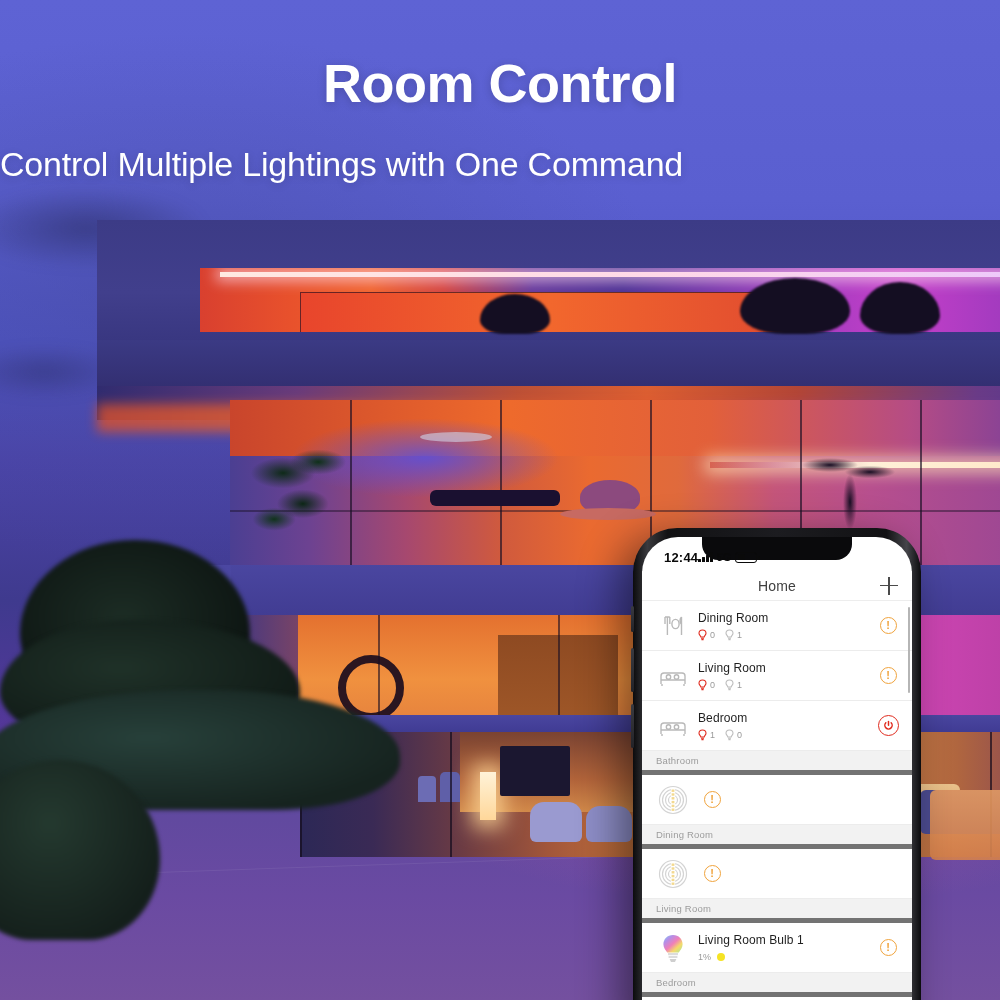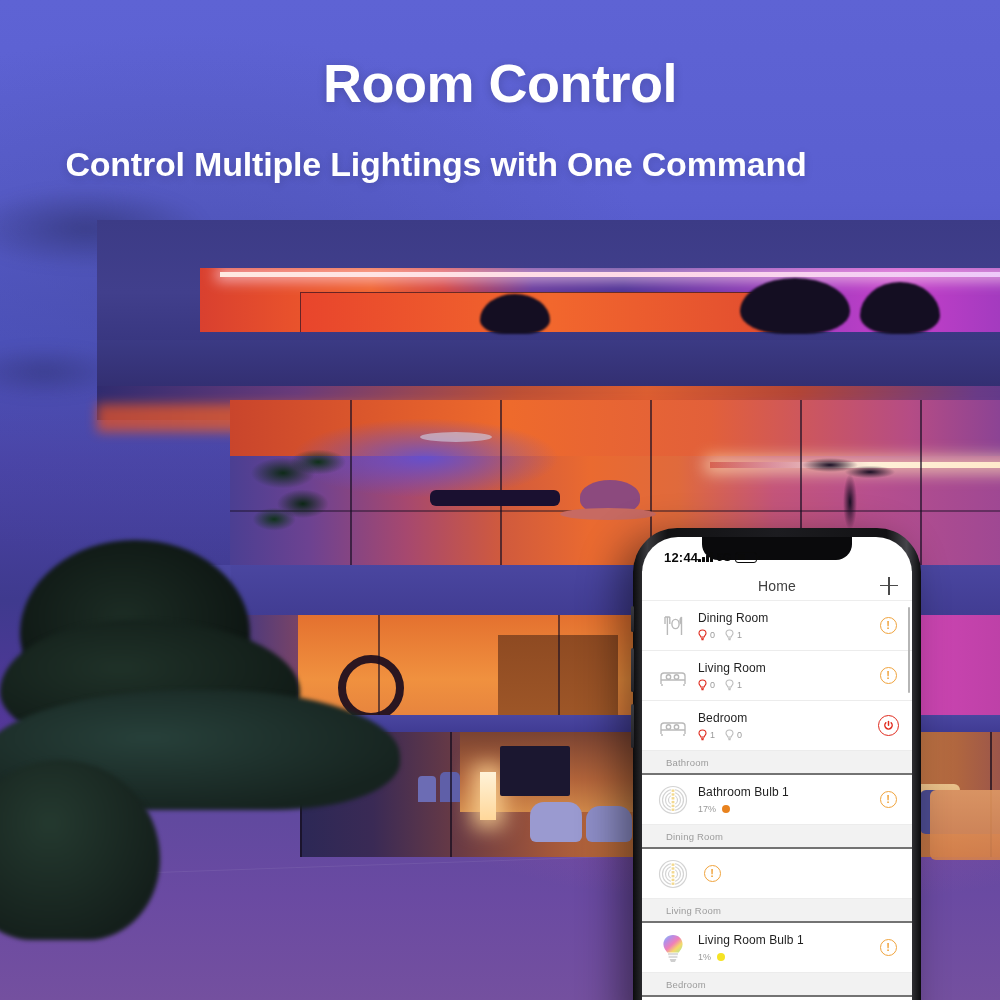--- a/index.html
+++ b/index.html
@@ -290,22 +290,22 @@
     background:linear-gradient(180deg,#e89b5e,#d4804c); border-radius:6px; opacity:.9;
   }
 
   
   .headline {
     position:absolute; left:0; top:52px; width:1000px; text-align:center;
     color:#ffffff; font-size:54px; font-weight:bold; letter-spacing:-0.5px;
     text-shadow:0 2px 10px rgba(0,0,0,0.18);
   }
   .subhead {
-    position:absolute; left:0; top:145px; width:872px; text-align:center;
-    color:#ffffff; font-size:34px; font-weight:700; letter-spacing:-0.2px;
+    position:absolute; left:0; top:145px; width:872px; text-align:left;
+    color:#ffffff; font-size:34px; font-weight:400; letter-spacing:-0.2px;
     text-shadow:0 2px 8px rgba(0,0,0,0.15);
   }
 
   
   .phone {
     position:absolute; left:633px; top:528px; width:288px; height:500px;
     border-radius:44px 44px 0 0;
     background:linear-gradient(90deg,#0b0b0d 0%,#3a3a3e 5%,#121214 12%,#1c1c20 50%,#121214 88%,#45454a 95%,#0b0b0d 100%);
     padding:9px 9px 0 9px;
     box-shadow:-14px 10px 40px rgba(0,0,0,0.45);
@@ -398,22 +398,22 @@
     width:17px; height:17px; border-radius:50%; border:1.3px solid #f0a33c;
     display:flex; align-items:center; justify-content:center;
     font-size:11px; color:#f0a33c; line-height:1; font-weight:bold;
   }
   .power {
     width:21px; height:21px; border-radius:50%; border:1.8px solid #e02b1e;
     display:flex; align-items:center; justify-content:center;
   }
 
   .section {
-    height:24px; display:flex; align-items:center; padding-left:24px;
-    background:#f2f2f2; border-bottom:2px solid #737373;
+    height:24px; display:flex; align-items:center; padding-left:14px;
+    background:#f2f2f2; border-bottom:5px solid #737373;
   }
   .sectiontitle { font-size:9.5px; color:#9c9c9c; letter-spacing:0.2px; }
 </style>
 </head>
 <body>
 
 <div class="scene">
   <div class="sky"></div>
   <div class="clouds"></div>
 
@@ -648,27 +648,20 @@
             <circle cx="15" cy="15" r="4.5" fill="none" stroke="#d4d4d4" stroke-width="1.2"></circle>
             <rect x="13" y="3" width="4" height="24" fill="#fff"></rect>
             <rect x="13.6" y="4.5" width="2.8" height="2.4" fill="#f3d98f"></rect>
             <rect x="13.6" y="8.3" width="2.8" height="2.4" fill="#f3d98f"></rect>
             <rect x="13.6" y="12.1" width="2.8" height="2.4" fill="#f3d98f"></rect>
             <rect x="13.6" y="15.9" width="2.8" height="2.4" fill="#f3d98f"></rect>
             <rect x="13.6" y="19.7" width="2.8" height="2.4" fill="#f3d98f"></rect>
             <rect x="13.6" y="23.5" width="2.8" height="2.4" fill="#f3d98f"></rect>
           </svg>
         </div>
-        <div class="rowtext">
-          <div class="rowtitle">Bathroom Bulb 1</div>
-          <div class="subline">
-            <span class="pct">17%</span>
-            <span class="dot" style="background:#e8821e"></span>
-          </div>
-        </div>
         <div class="action">
           <div class="warn">!</div>
         </div>
       </div>
 
       <div class="section">
         <span class="sectiontitle">Dining Room</span>
       </div>
       <div class="row">
         <div class="rowicon">

